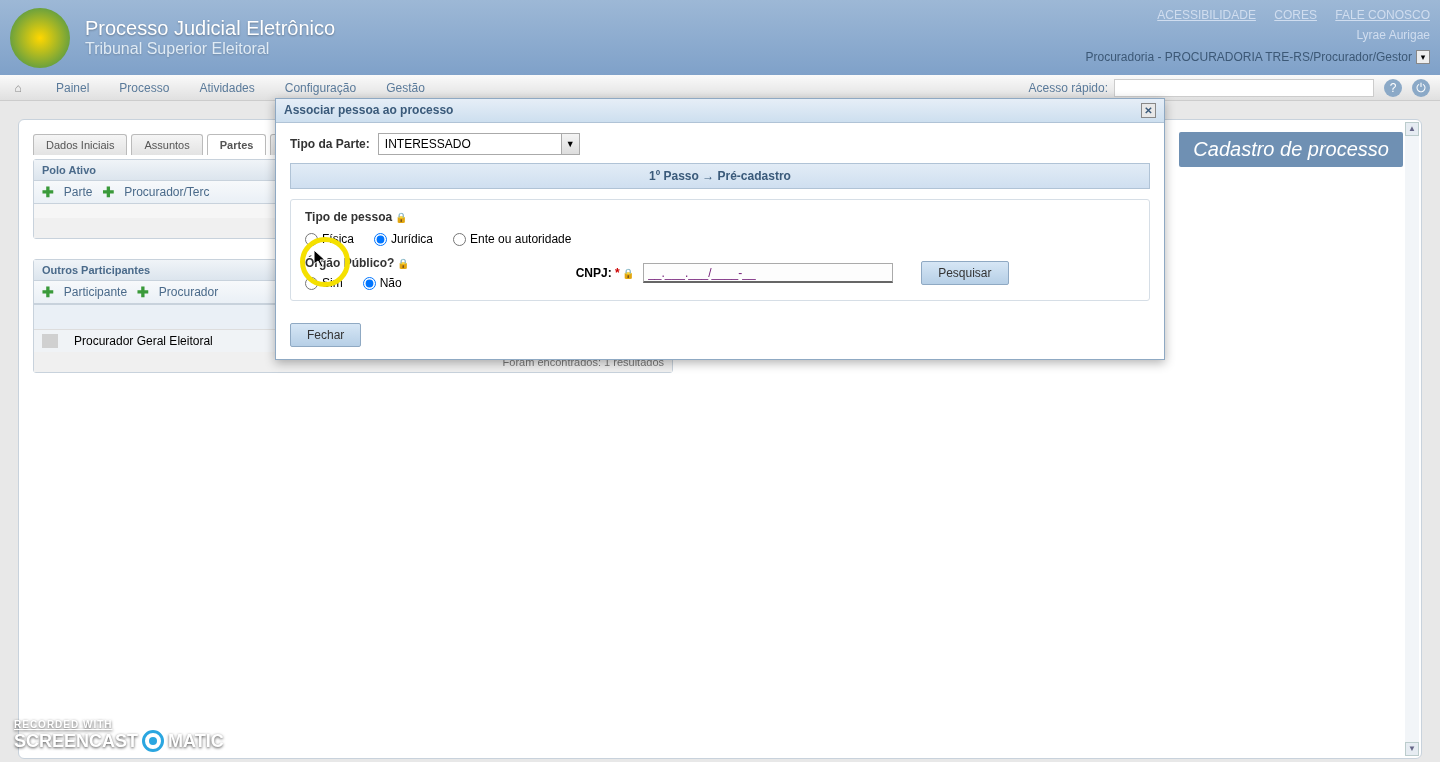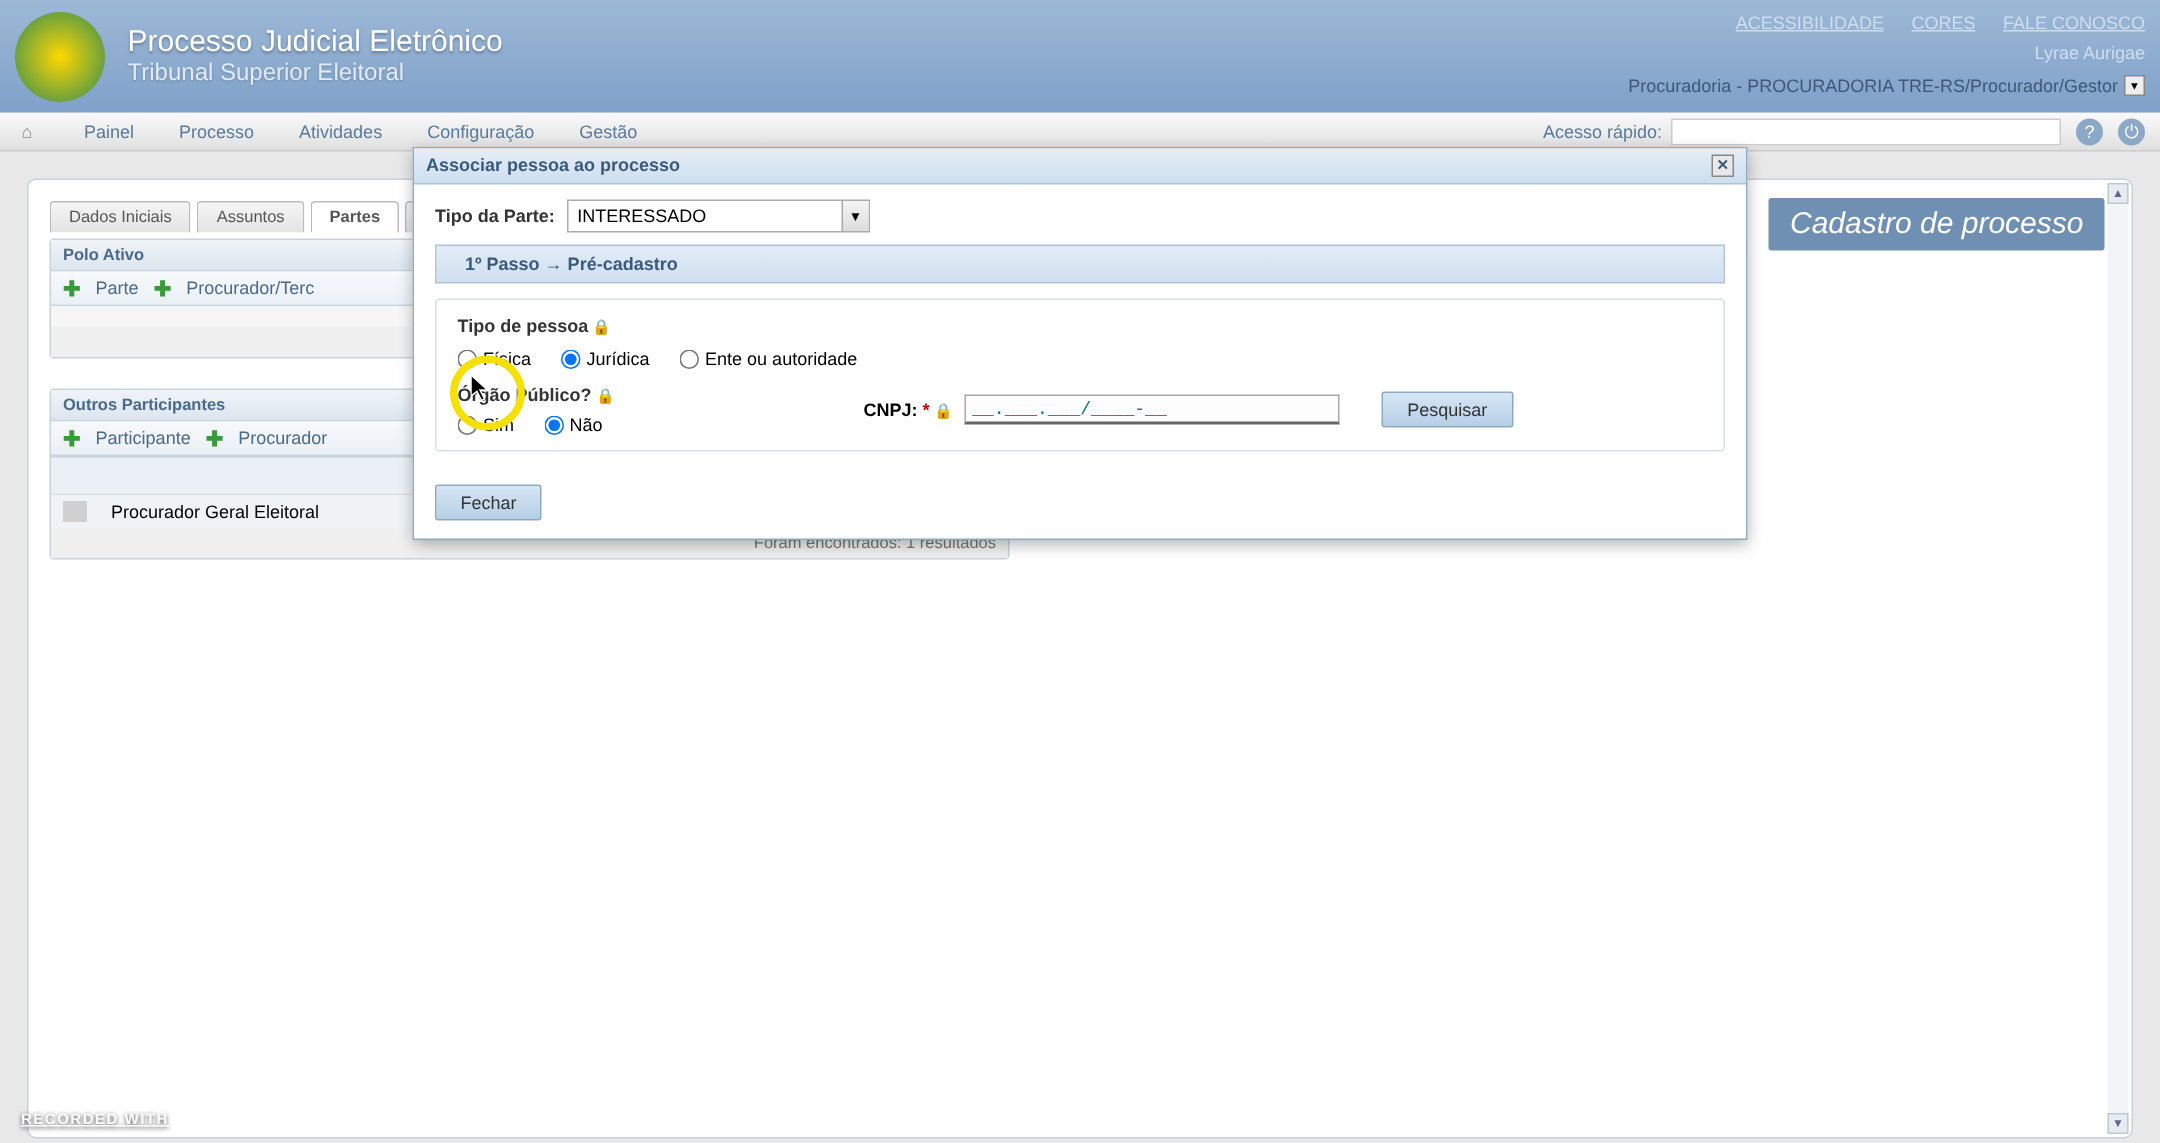--- a/index.html
+++ b/index.html
@@ -162,42 +162,43 @@
   justify-content: space-between;
   padding: 0 0 0 6px;
   font-size: 12px;
   background: #fff;
 }
 .select-arrow { width: 18px; height: 20px; border-left: 1px solid #aaa; background: linear-gradient(#f4f4f4,#ddd); text-align: center; font-size: 9px; line-height: 20px; cursor: pointer; }
 
 .step-bar {
   background: linear-gradient(to bottom,#e2ecf6,#cfdff0);
   border: 1px solid #b0c3d6;
-  padding: 5px 19px;
+  padding: 5px 0;
   font-weight: bold;
   font-size: 12px;
   color: #3a5a7a;
   margin-bottom: 10px;
+  text-align: center;
 }
 .fieldset {
   border: 1px solid #d6dee6;
   border-radius: 3px;
   padding: 10px 14px;
   font-size: 12px;
 }
 .field-title { font-weight: bold; margin-bottom: 8px; color: #333; }
 .lock-icon { color: #c0a050; font-size: 10px; margin-left: 3px; }
 .radio-row { display: flex; align-items: center; gap: 6px; margin-bottom: 10px; }
 .radio-row label { margin-right: 14px; display: flex; align-items: center; gap: 4px; }
 
 .sub-row { display: flex; align-items: center; gap: 40px; }
 .cnpj-block { display: flex; align-items: center; gap: 8px; margin-left: 120px; }
 .cnpj-label { font-weight: bold; }
 .req { color: #c00; }
-.cnpj-input { width: 250px; height: 20px; border: 1px solid #aaa; border-bottom: 2px solid #666; padding: 0 4px; font-size: 12px; background: #fdfdfd; color: #0f766e; font-family: Liberation Mono, monospace; }
+.cnpj-input { width: 250px; height: 20px; border: 1px solid #aaa; border-bottom: 2px solid #666; padding: 0 4px; font-size: 12px; background: #fdfdfd; color: #701a75; }
 
 .btn {
   background: linear-gradient(to bottom,#d6e6f5,#b6cfe6);
   border: 1px solid #8fa9c3;
   padding: 4px 16px;
   font-size: 12px;
   color: #333;
   cursor: pointer;
   border-radius: 2px;
 }
@@ -395,13 +396,18 @@
   <button class="btn btn-fechar">Fechar</button>
 </div>
 
 <div class="highlight-circle"></div>
 <svg class="cursor" width="16" height="20">
   <path d="M0 0 L0 14 L4 11 L7 17 L9 16 L6 10 L11 10 Z" fill="#000" stroke="#fff" stroke-width="1"></path>
 </svg>
 
 <div class="watermark">
   <div class="line1">RECORDED WITH</div>
+  <div class="line2">
+    <span>SCREENCAST</span>
+    <span class="o-mark"></span>
+    <span>MATIC</span>
+  </div>
 </div>
 
 </body></html>

